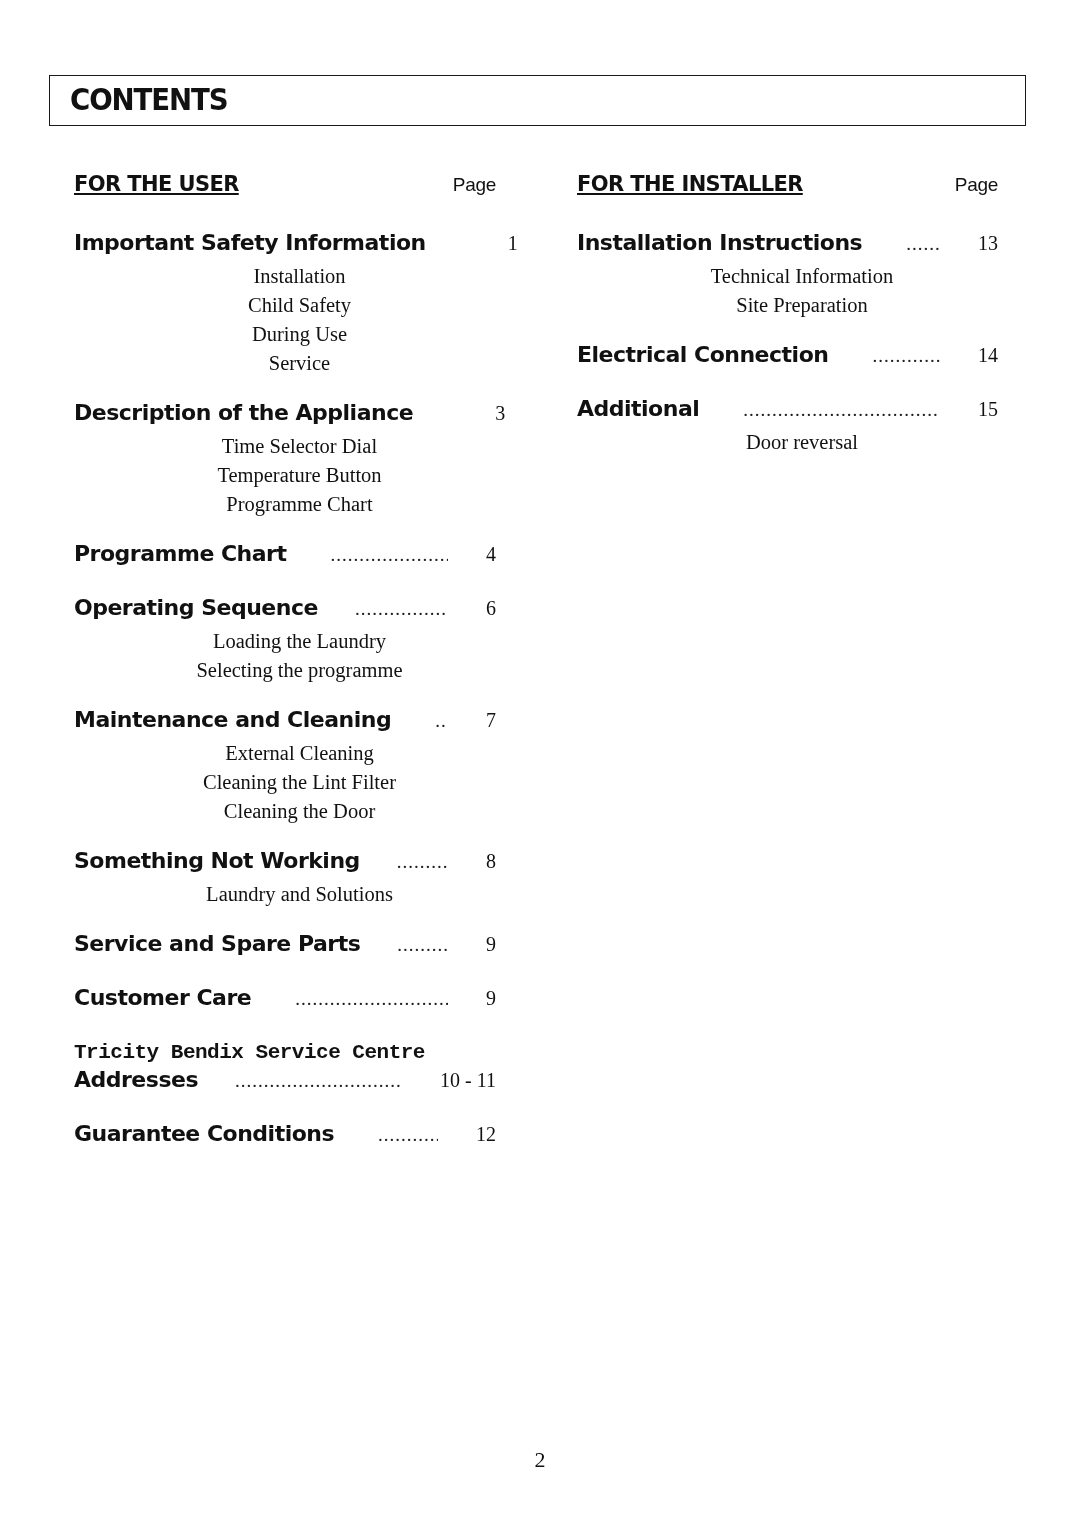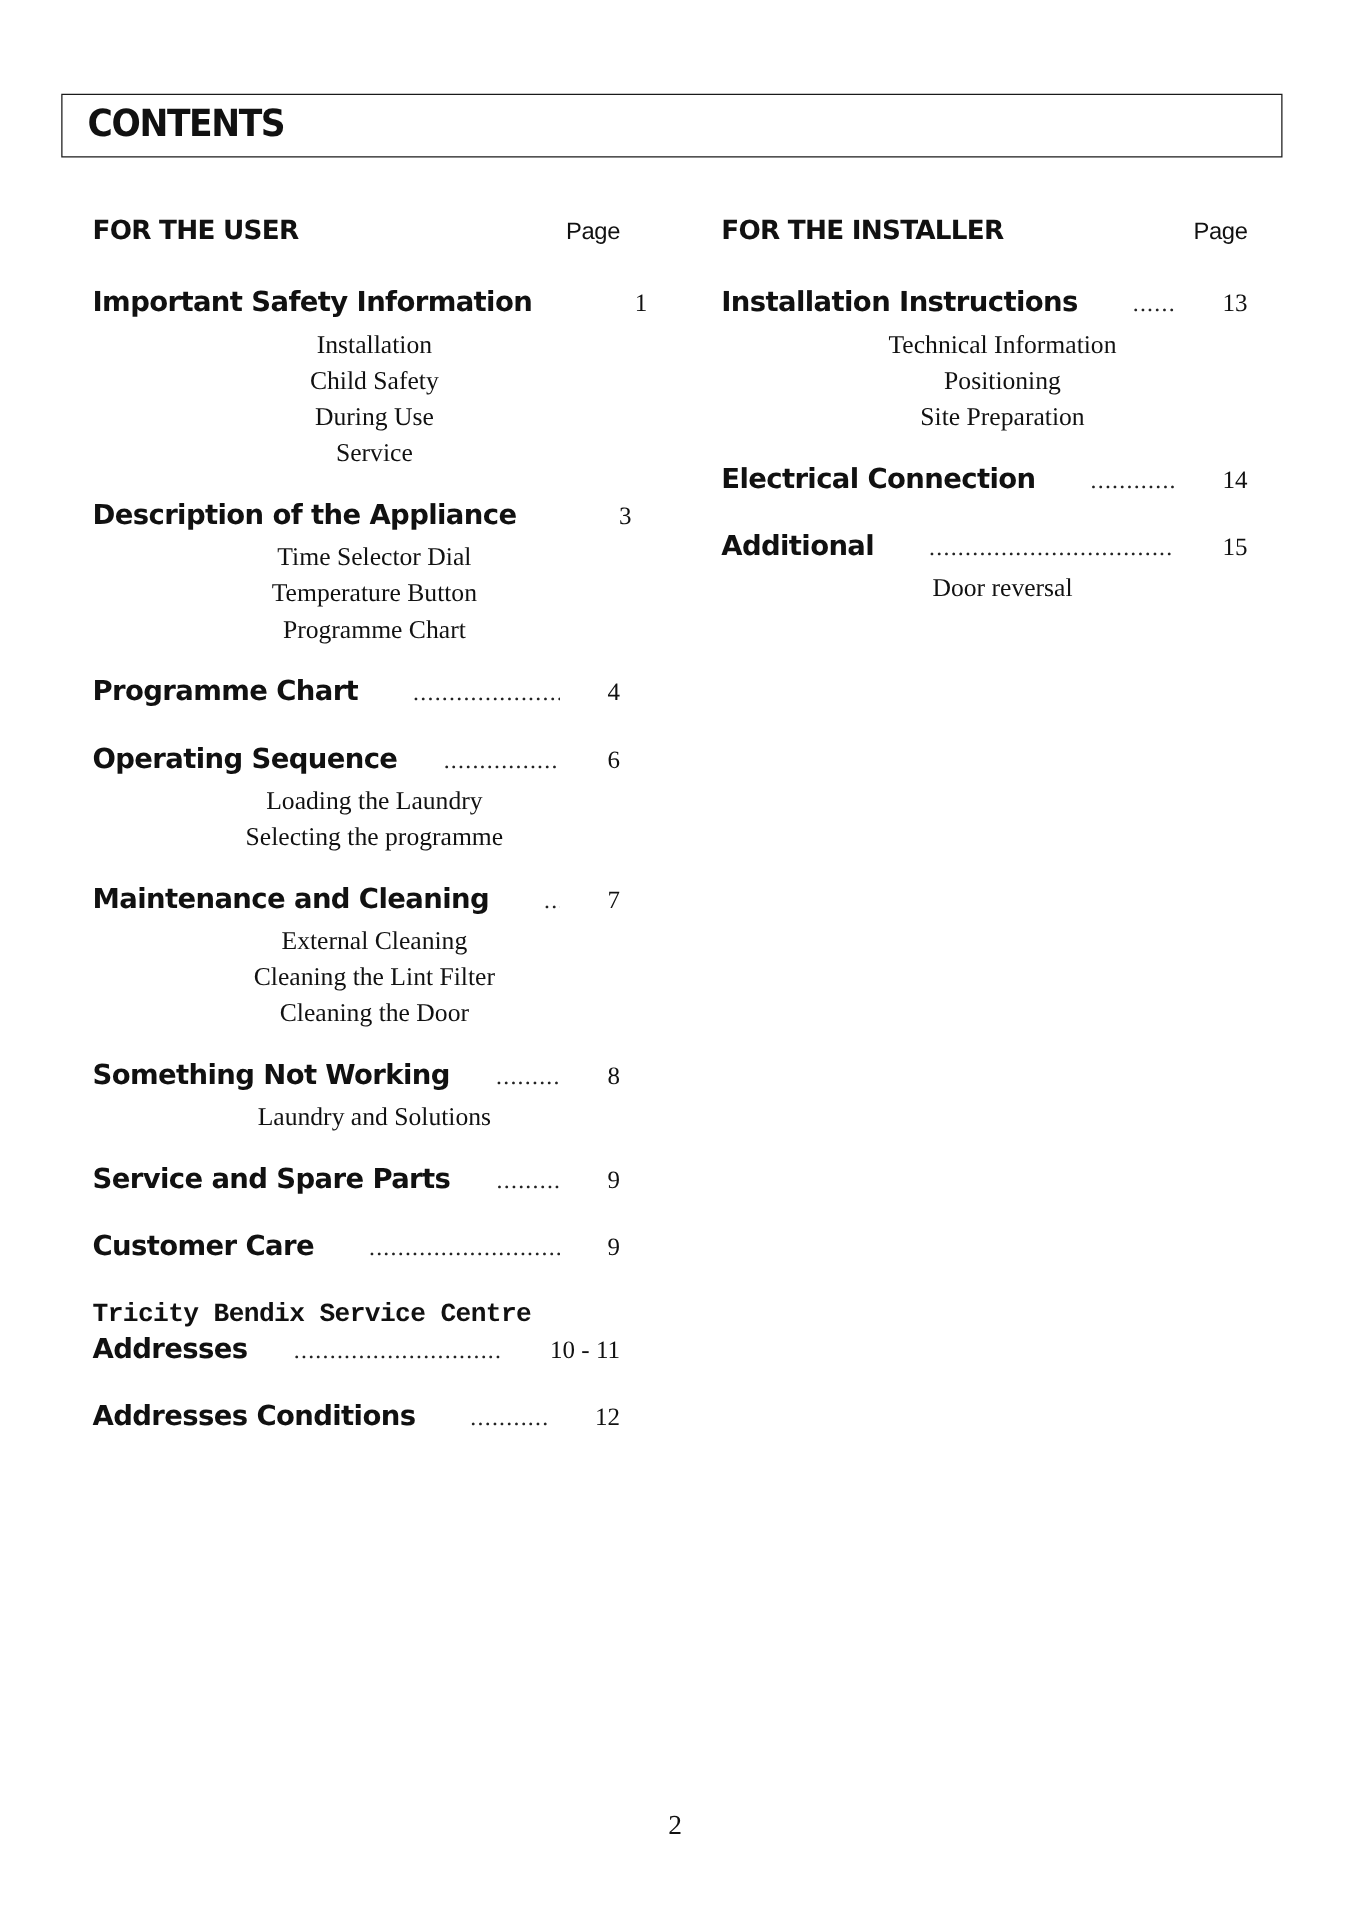--- a/index.html
+++ b/index.html
@@ -47,20 +47,21 @@
       justify-content: space-between;
       align-items: baseline;
       height: 36px;
       margin-bottom: 22px;
     }
     .col-head .label {
       font-family: "DejaVu Sans", sans-serif;
       font-weight: bold;
       font-size: 21px;
       letter-spacing: -0.6px;
+      text-decoration: underline;
     }
     .col-head .page-label {
       font-family: Liberation Sans, sans-serif;
       font-size: 19px;
       letter-spacing: -0.3px;
     }
 
     .entry { margin-bottom: 22px; }
     .entry-line {
       display: flex;
@@ -230,42 +231,41 @@
     <div class="entry-pre">Tricity Bendix Service Centre</div>
     <div class="entry-line">
       <span class="etitle">Addresses</span>
       <span class="leader tight"></span>
       <span class="pnum">10 - 11</span>
     </div>
   </div>
 
   <div class="entry">
     <div class="entry-line">
-      <span class="etitle">Addresses Conditions</span>
+      <span class="etitle">Guarantee Conditions</span>
       <span class="leader"></span>
       <span class="pnum">12</span>
     </div>
   </div>
 </div>
 
 <div class="col col-right">
   <div class="col-head">
     <span class="label">FOR THE INSTALLER</span>
     <span class="page-label">Page</span>
   </div>
 
   <div class="entry">
     <div class="entry-line">
       <span class="etitle">Installation Instructions</span>
       <span class="leader"></span>
       <span class="pnum">13</span>
     </div>
     <ul class="subs">
       <li>Technical Information</li>
-      <li>Positioning</li>
       <li>Site Preparation</li>
     </ul>
   </div>
 
   <div class="entry">
     <div class="entry-line">
       <span class="etitle">Electrical Connection</span>
       <span class="leader"></span>
       <span class="pnum">14</span>
     </div>

